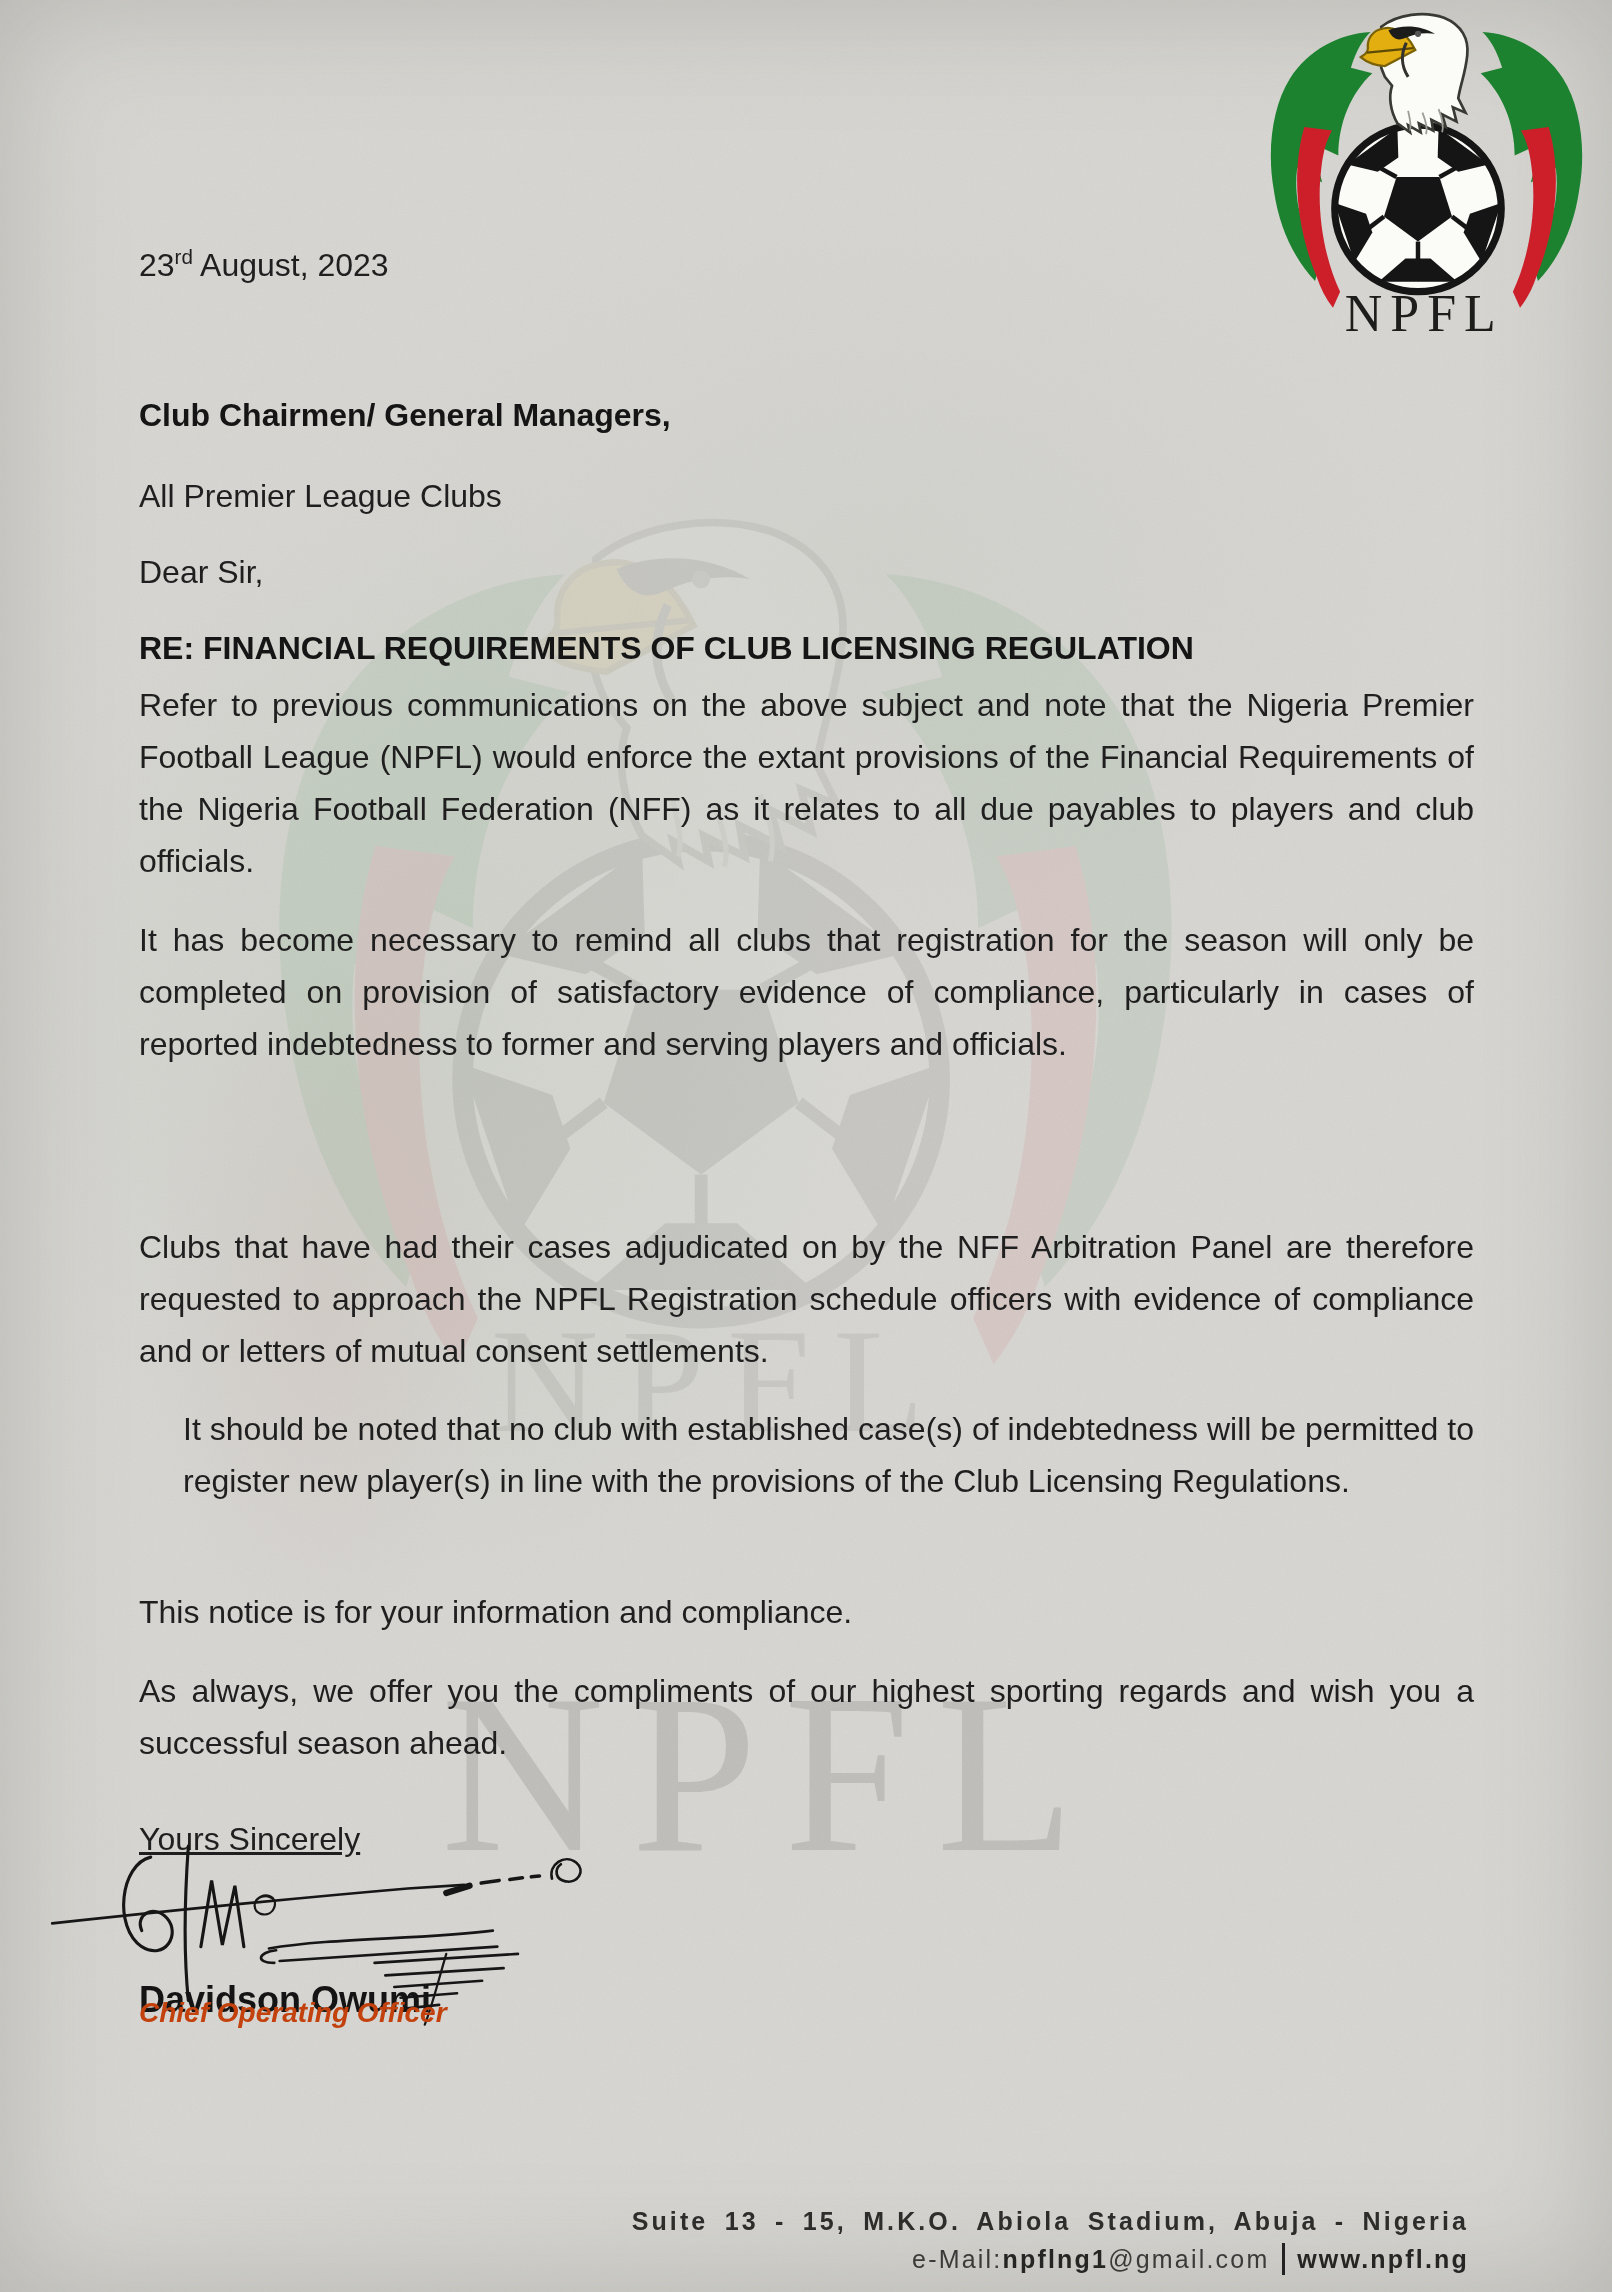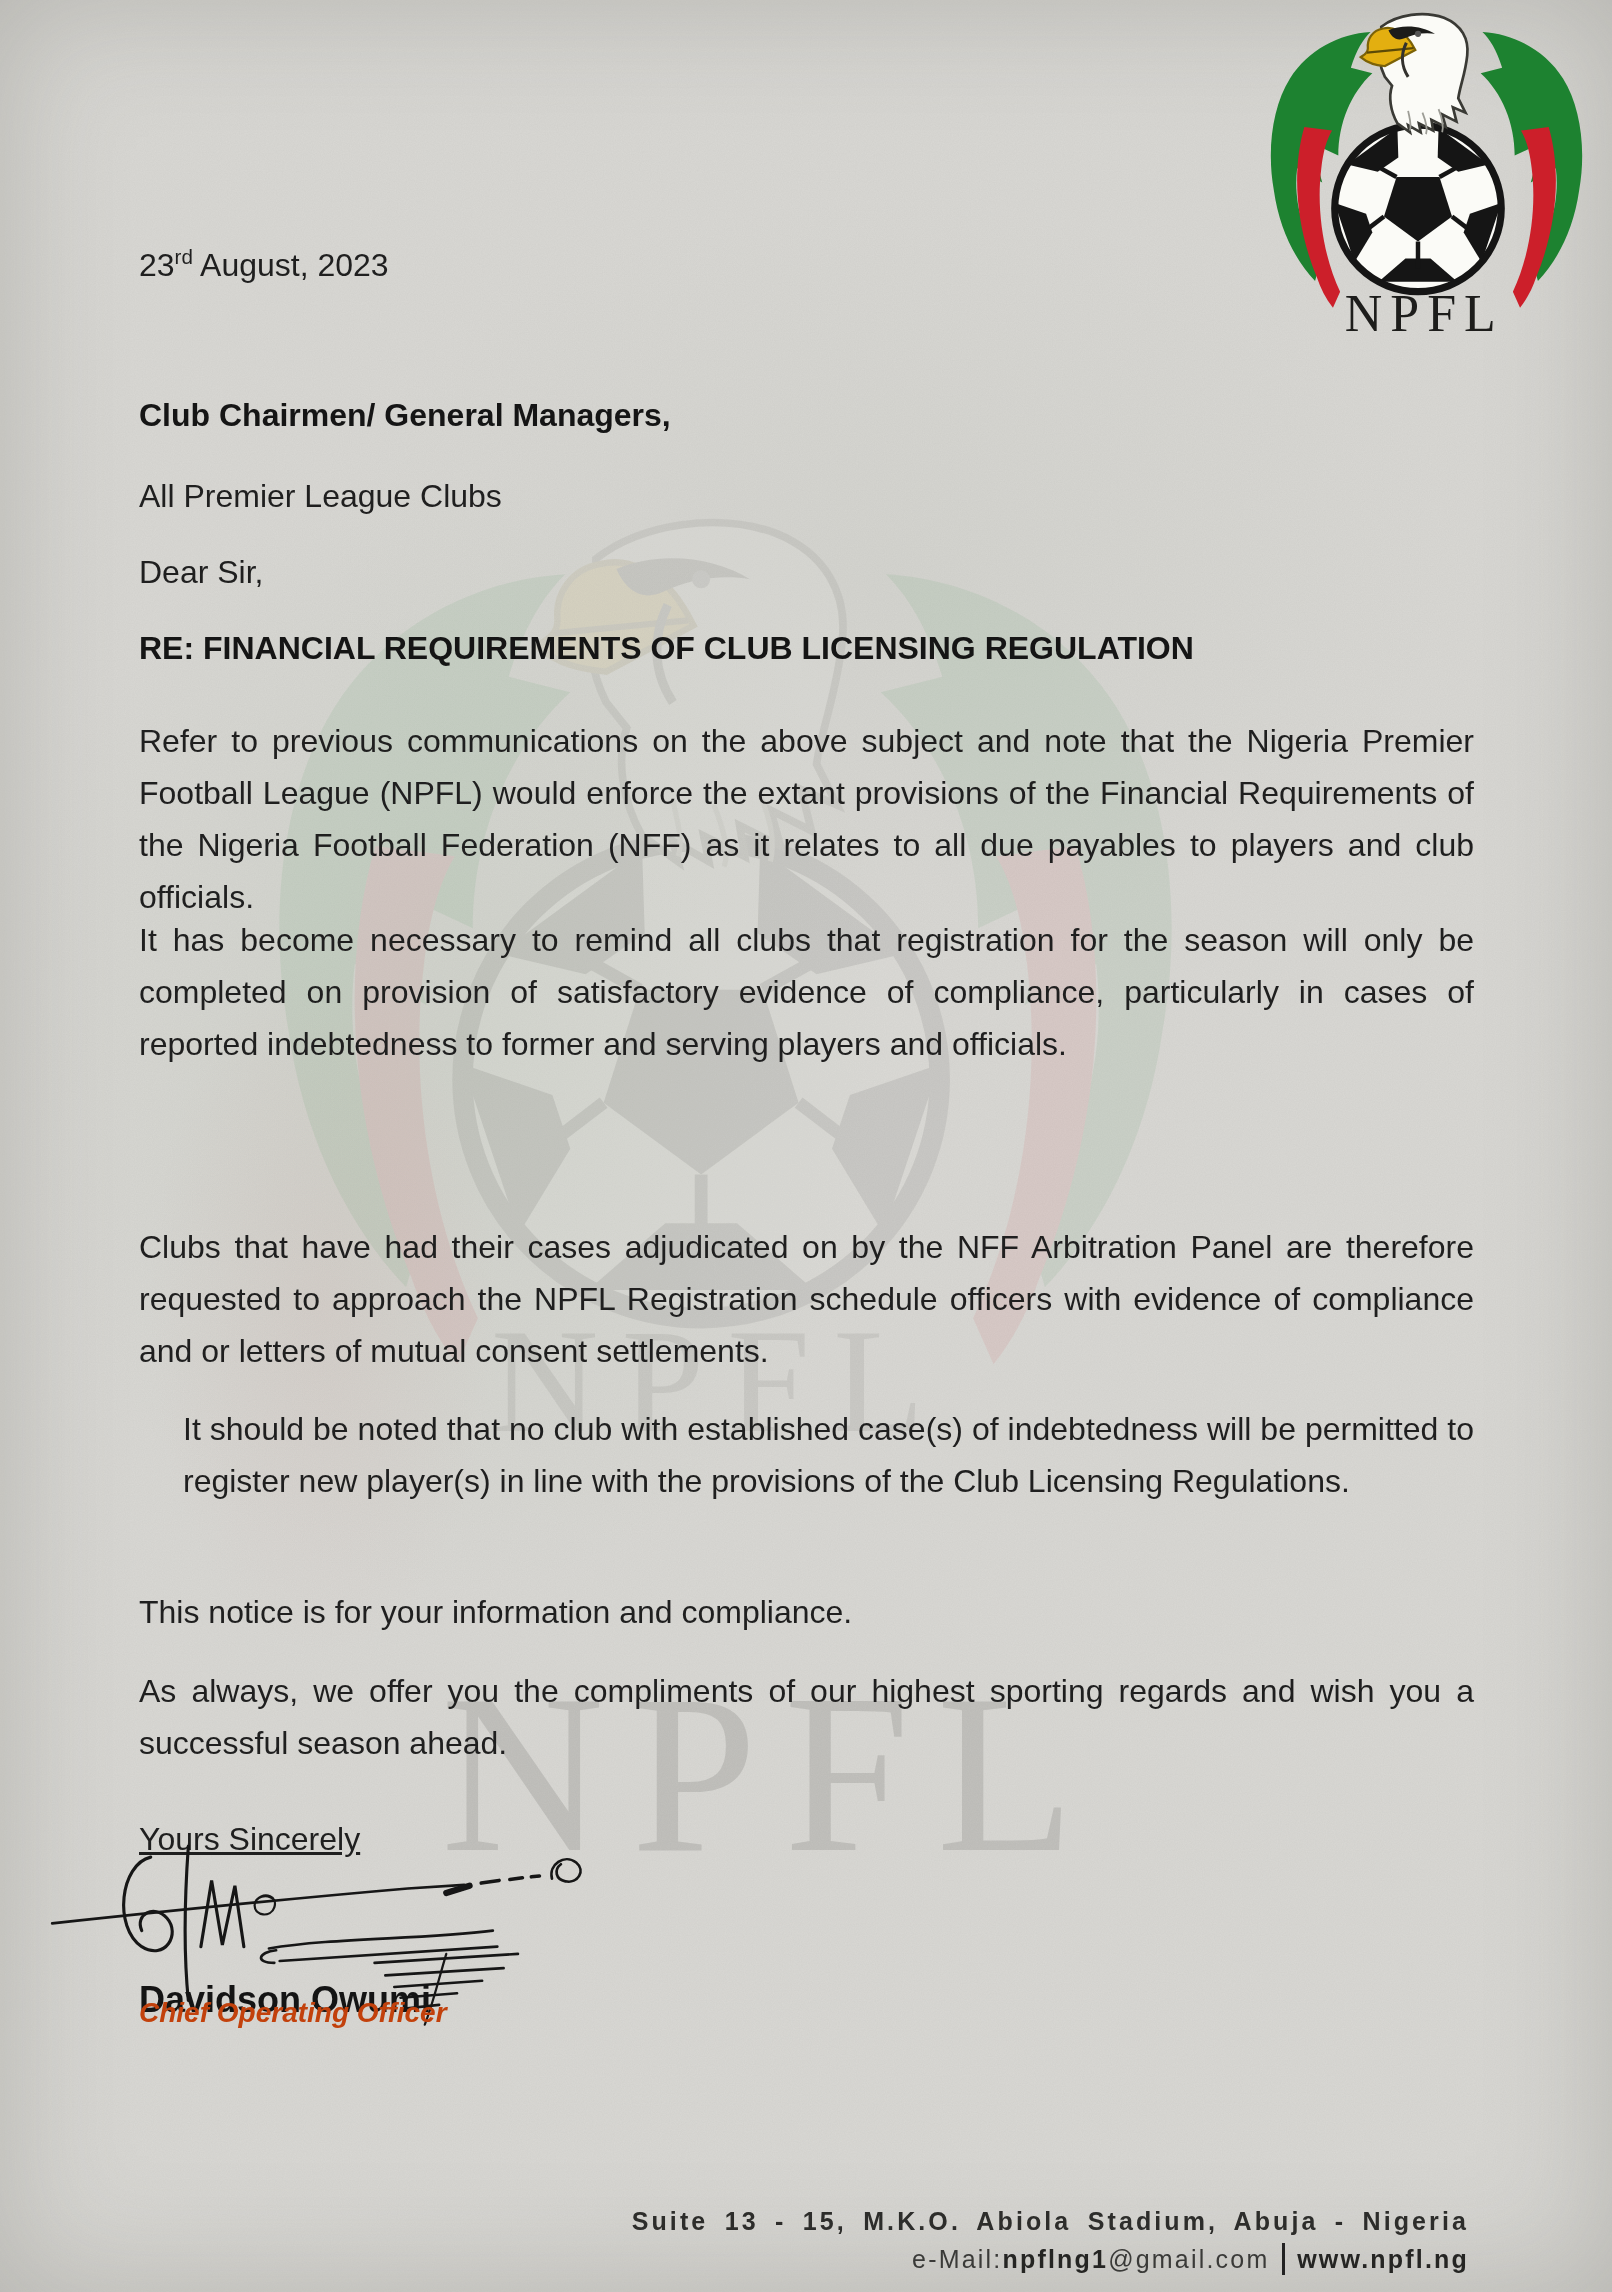--- a/index.html
+++ b/index.html
@@ -31,21 +31,21 @@
   .abs{position:absolute;left:139px;right:139px;}
   .body-text{font-size:32px;line-height:52px;margin-top:20px;}
   .para{font-size:32px;line-height:52px;text-align:justify;}
   .bold{font-weight:700;color:#151515;}
   .date-line{top:219px;}
   .sup{font-size:20.6px;vertical-align:super;line-height:0;}
   .recipient1{top:369px;}
   .recipient2{top:450px;}
   .salutation{top:526px;}
   .subject{top:602px;}
-  .p1{top:679px;margin-top:36px;} .p2{top:914px;} .p3{top:1094px;} .p4{top:1221px;}
+  .p1{top:679px;} .p2{top:914px;} .p3{top:1094px;} .p4{top:1221px;}
   .p5{top:1403px;margin-left:44px;} .p6{top:1586px;} .p7{top:1665px;}
   .closing{top:1793px;text-decoration:underline;}
   .sig{position:absolute;left:45px;top:1841px;width:627px;height:206px;}
   .sig-name{top:1976px;font-size:36px;line-height:47px;font-weight:700;color:#141414;}
   .sig-title{top:1989px;font-size:28px;line-height:47px;font-weight:700;font-style:italic;color:#c2410c;}
   .footer{
     position:absolute;left:0;top:2202px;width:1469px;
     text-align:right;color:#2d2d2b;
   }
   .footer-line1{

